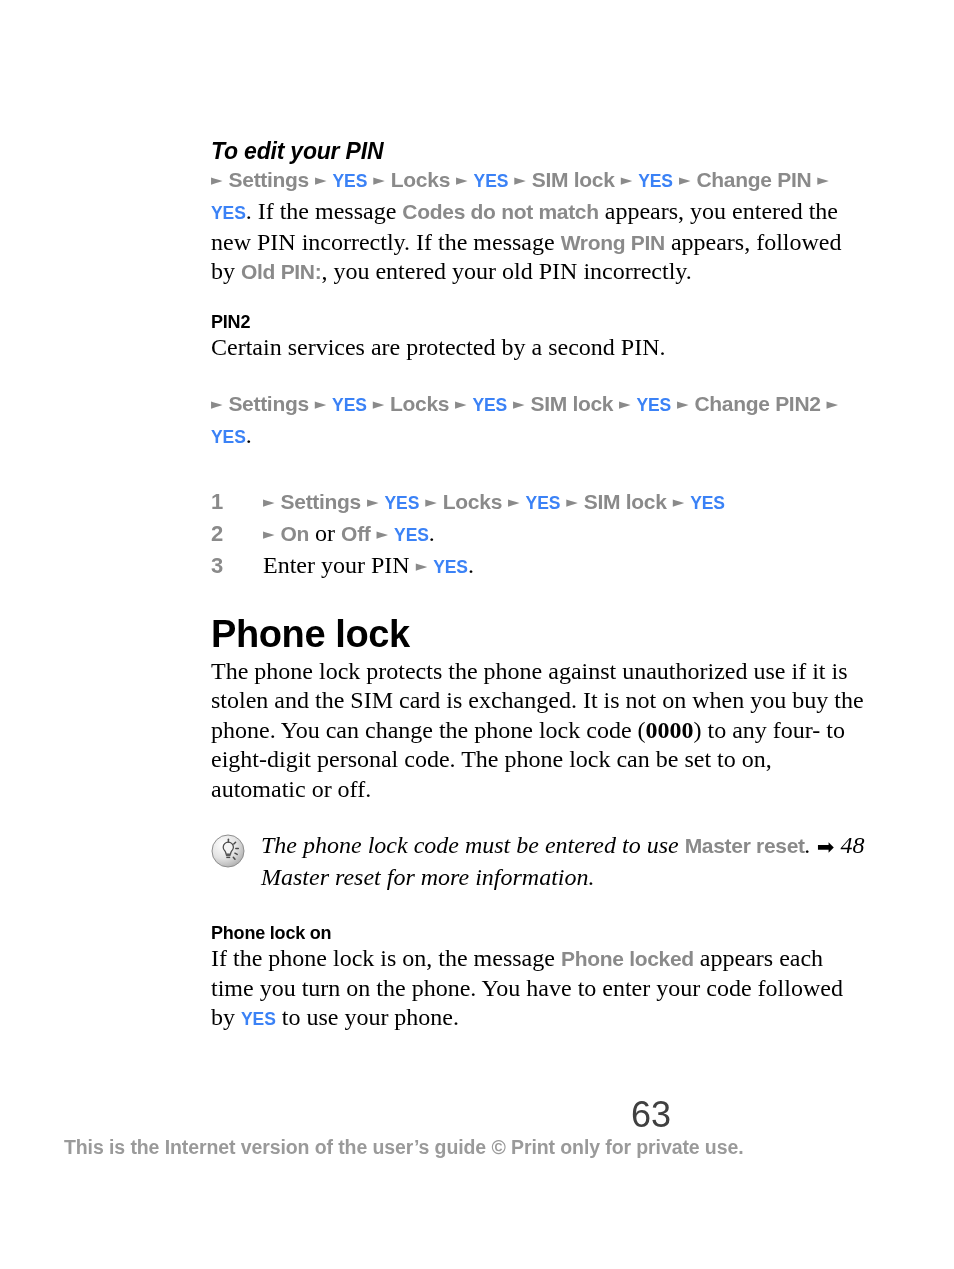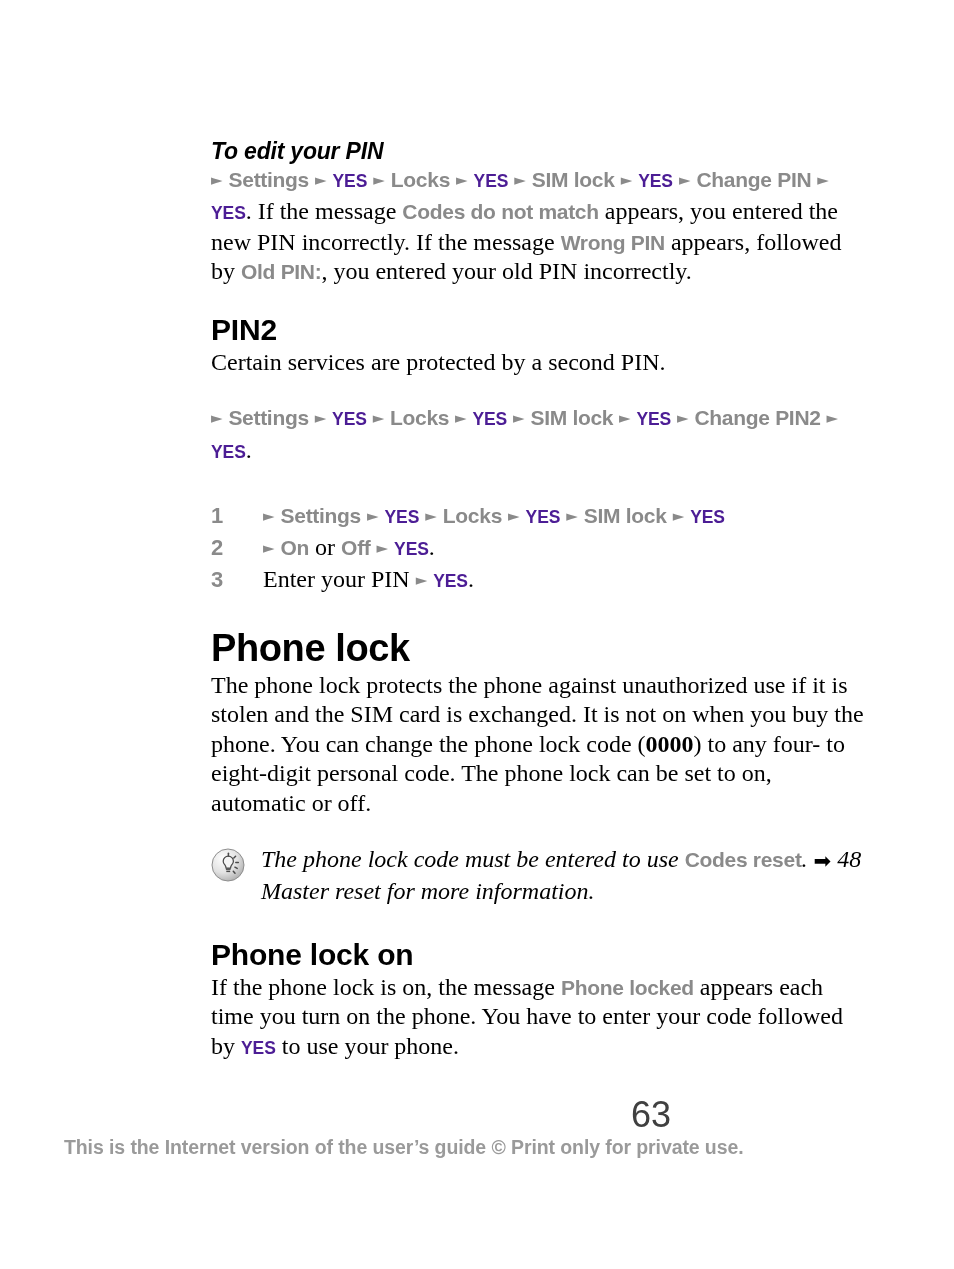--- a/index.html
+++ b/index.html
@@ -38,21 +38,21 @@
     font-style: italic;
     font-size: 23px;
     line-height: 1.18;
     color: #000;
     letter-spacing: -0.2px;
     margin: 0;
   }
   .h-sub {               
     font-family: "Liberation Sans", "DejaVu Sans", sans-serif;
     font-weight: bold;
-    font-size: 30px;
+    font-size: 18px;
     line-height: 1.18;
     color: #000;
     letter-spacing: -0.2px;
     margin: 0;
   }
   .h-main {              
     font-family: "Liberation Sans", "DejaVu Sans", sans-serif;
     font-weight: bold;
     font-size: 38px;
     line-height: 1.15;
@@ -77,21 +77,21 @@
     font-family: "Liberation Sans", "DejaVu Sans", sans-serif;
     font-weight: bold;
     font-size: 21px;
     color: #8a8a8a;
     letter-spacing: -0.3px;
   }
   .ui-sm {               
     font-family: "Liberation Sans", "DejaVu Sans", sans-serif;
     font-weight: bold;
     font-size: 17.5px;
-    color: #4c1d95;
+    color: #3b82f6;
     letter-spacing: -0.1px;
   }
   .tri {                 
     color: #8a8a8a;
     font-size: 15px;
     font-family: "DejaVu Sans", sans-serif;
     position: relative;
     top: -2px;
   }
 
@@ -307,21 +307,21 @@
           <rect x="15.3" y="22.6" width="3.9" height="1.5" fill="#4a4a4a"></rect>
           <g stroke="#4a4a4a" stroke-width="1.5" stroke-linecap="round">
             <line x1="17.4" y1="5.3" x2="17.4" y2="7.9"></line>
             <line x1="24.6" y1="8.2" x2="22.8" y2="10.0"></line>
             <line x1="27.3" y1="14.4" x2="24.8" y2="14.4"></line>
             <line x1="26.2" y1="20.4" x2="23.9" y2="19.2"></line>
             <line x1="24.0" y1="25.2" x2="22.3" y2="23.3"></line>
           </g>
         </svg>
       </span>
-      <span>The phone lock code must be entered to use </span><span class="ui">Codes reset</span><span>. </span><span class="arrow-ref">➡</span>
+      <span>The phone lock code must be entered to use </span><span class="ui">Master reset</span><span>. </span><span class="arrow-ref">➡</span>
       <span>48 Master reset for more information.</span>
     </div>
 
     <div class="sp-30"></div>
 
     <h3 class="h-sub">Phone lock on</h3>
 
     <p class="para"><span>If the phone lock is on, the message </span><span class="ui">Phone locked</span><span> appears each time you turn on the phone. You have to enter your code followed by </span><span class="ui-sm">YES</span><span> to use your phone.</span></p>
 
   </div>

